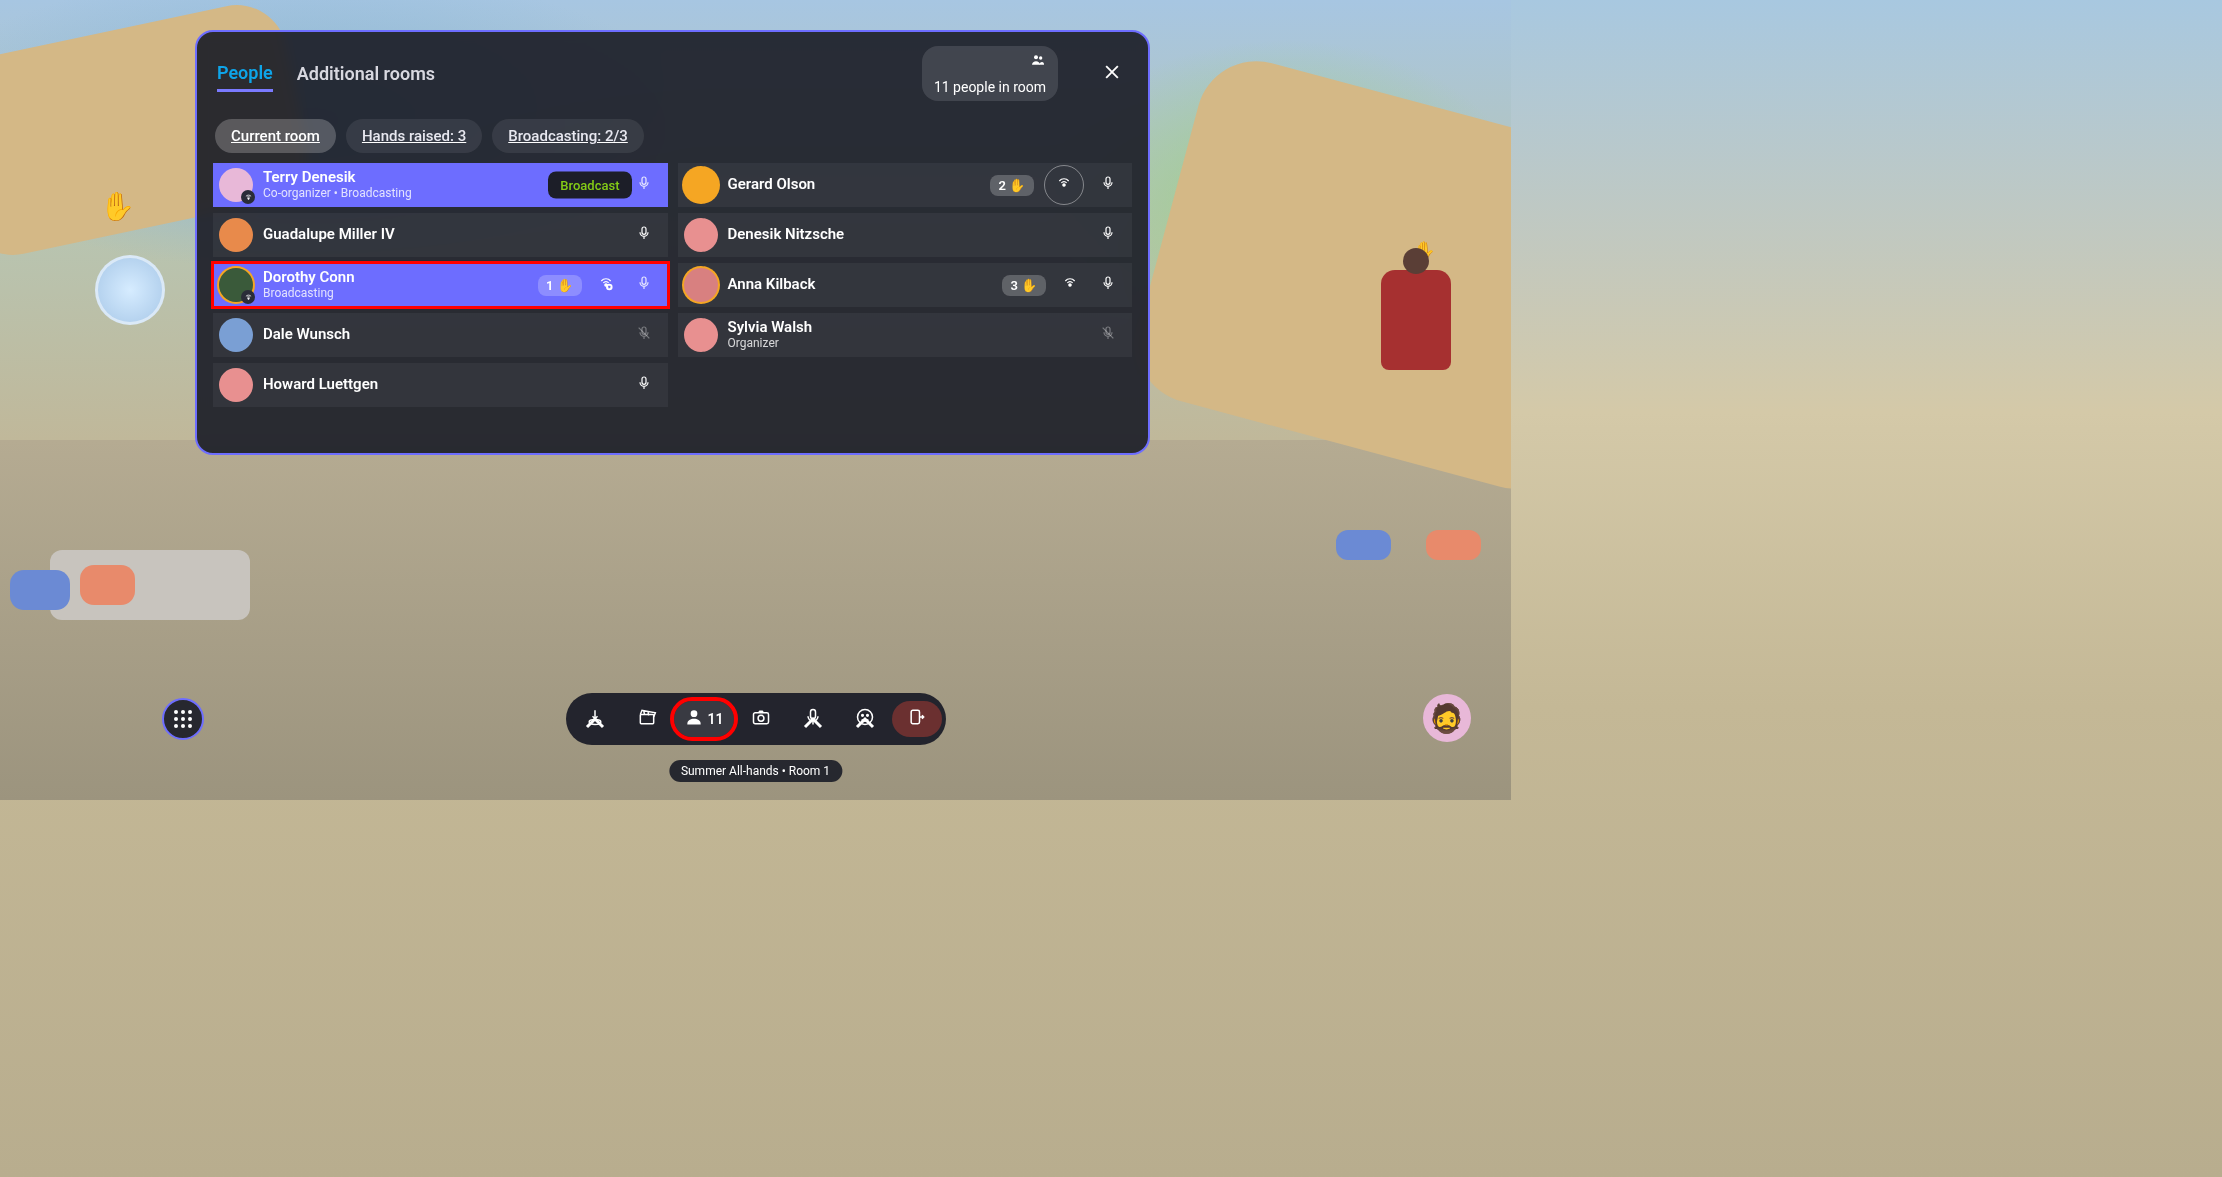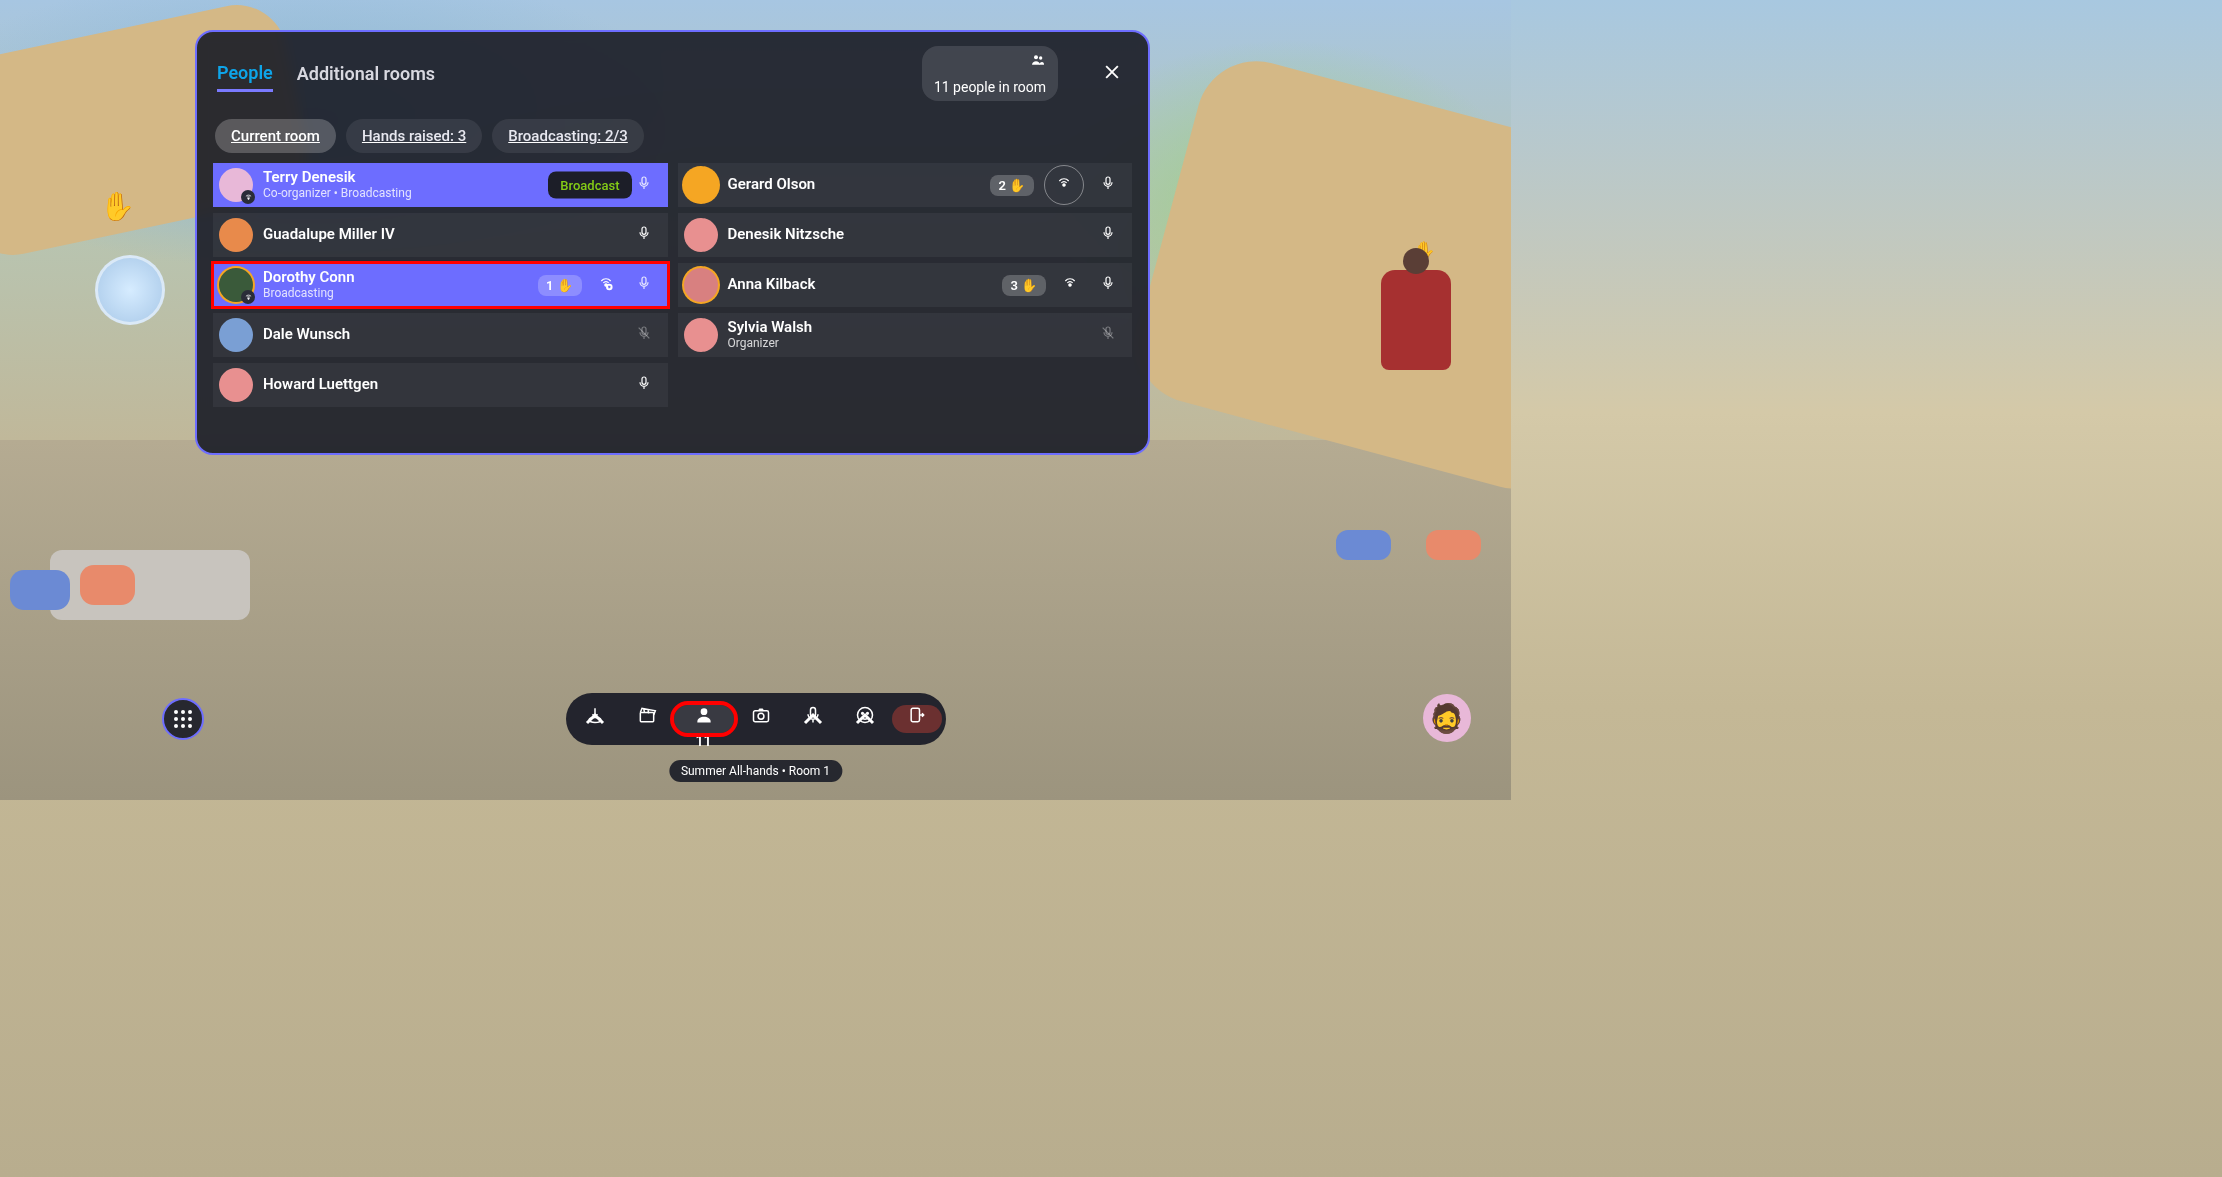--- a/index.html
+++ b/index.html
@@ -139,22 +139,22 @@
   }
   .grid-dots { display:grid; grid-template-columns:repeat(3,4px); gap:3px; }
   .grid-dots span { width:4px; height:4px; background:#fff; border-radius:50%; }
 
   .toolbar {
     position: absolute; left: 50%; transform: translateX(-50%); bottom: 55px;
     height: 52px; background: rgba(28,30,40,.95); border-radius: 26px;
     display: flex; align-items: center; gap: 2px; padding: 4px;
   }
   .tool-btn {
-    width: 50px; height: 28px; border-radius: 22px; display:flex; align-items:center; 
-    cursor:pointer; color:#fff; position:relative;flex-direction:column;
+    width: 50px; height: 36px; border-radius: 22px; display:flex; align-items:center; justify-content:center;
+    cursor:pointer; color:#fff; position:relative;
   }
   .tool-btn.wide { width: 60px; gap:4px; }
   .tool-btn.active-bg { background: rgba(255,255,255,.1); }
   .tool-btn.leave { background: #6b3030; }
   .tool-btn svg { width: 20px; height: 20px; }
   .tool-caret { position:absolute; bottom:4px; width:8px; height:5px; }
   .tool-count { font-size: 14px; font-weight: 600; }
   .red-box { outline: 4px solid #ff0000; outline-offset: 0; }
 
   .session-pill {

